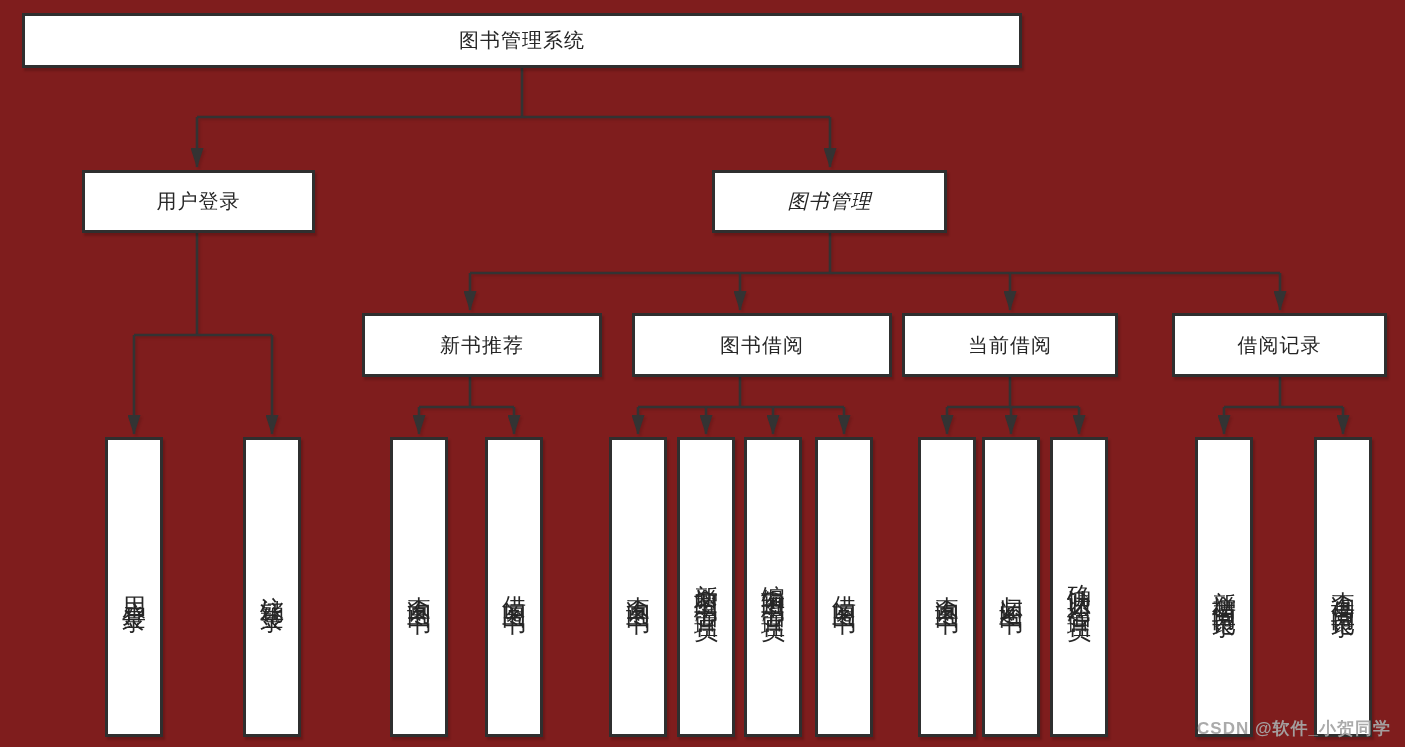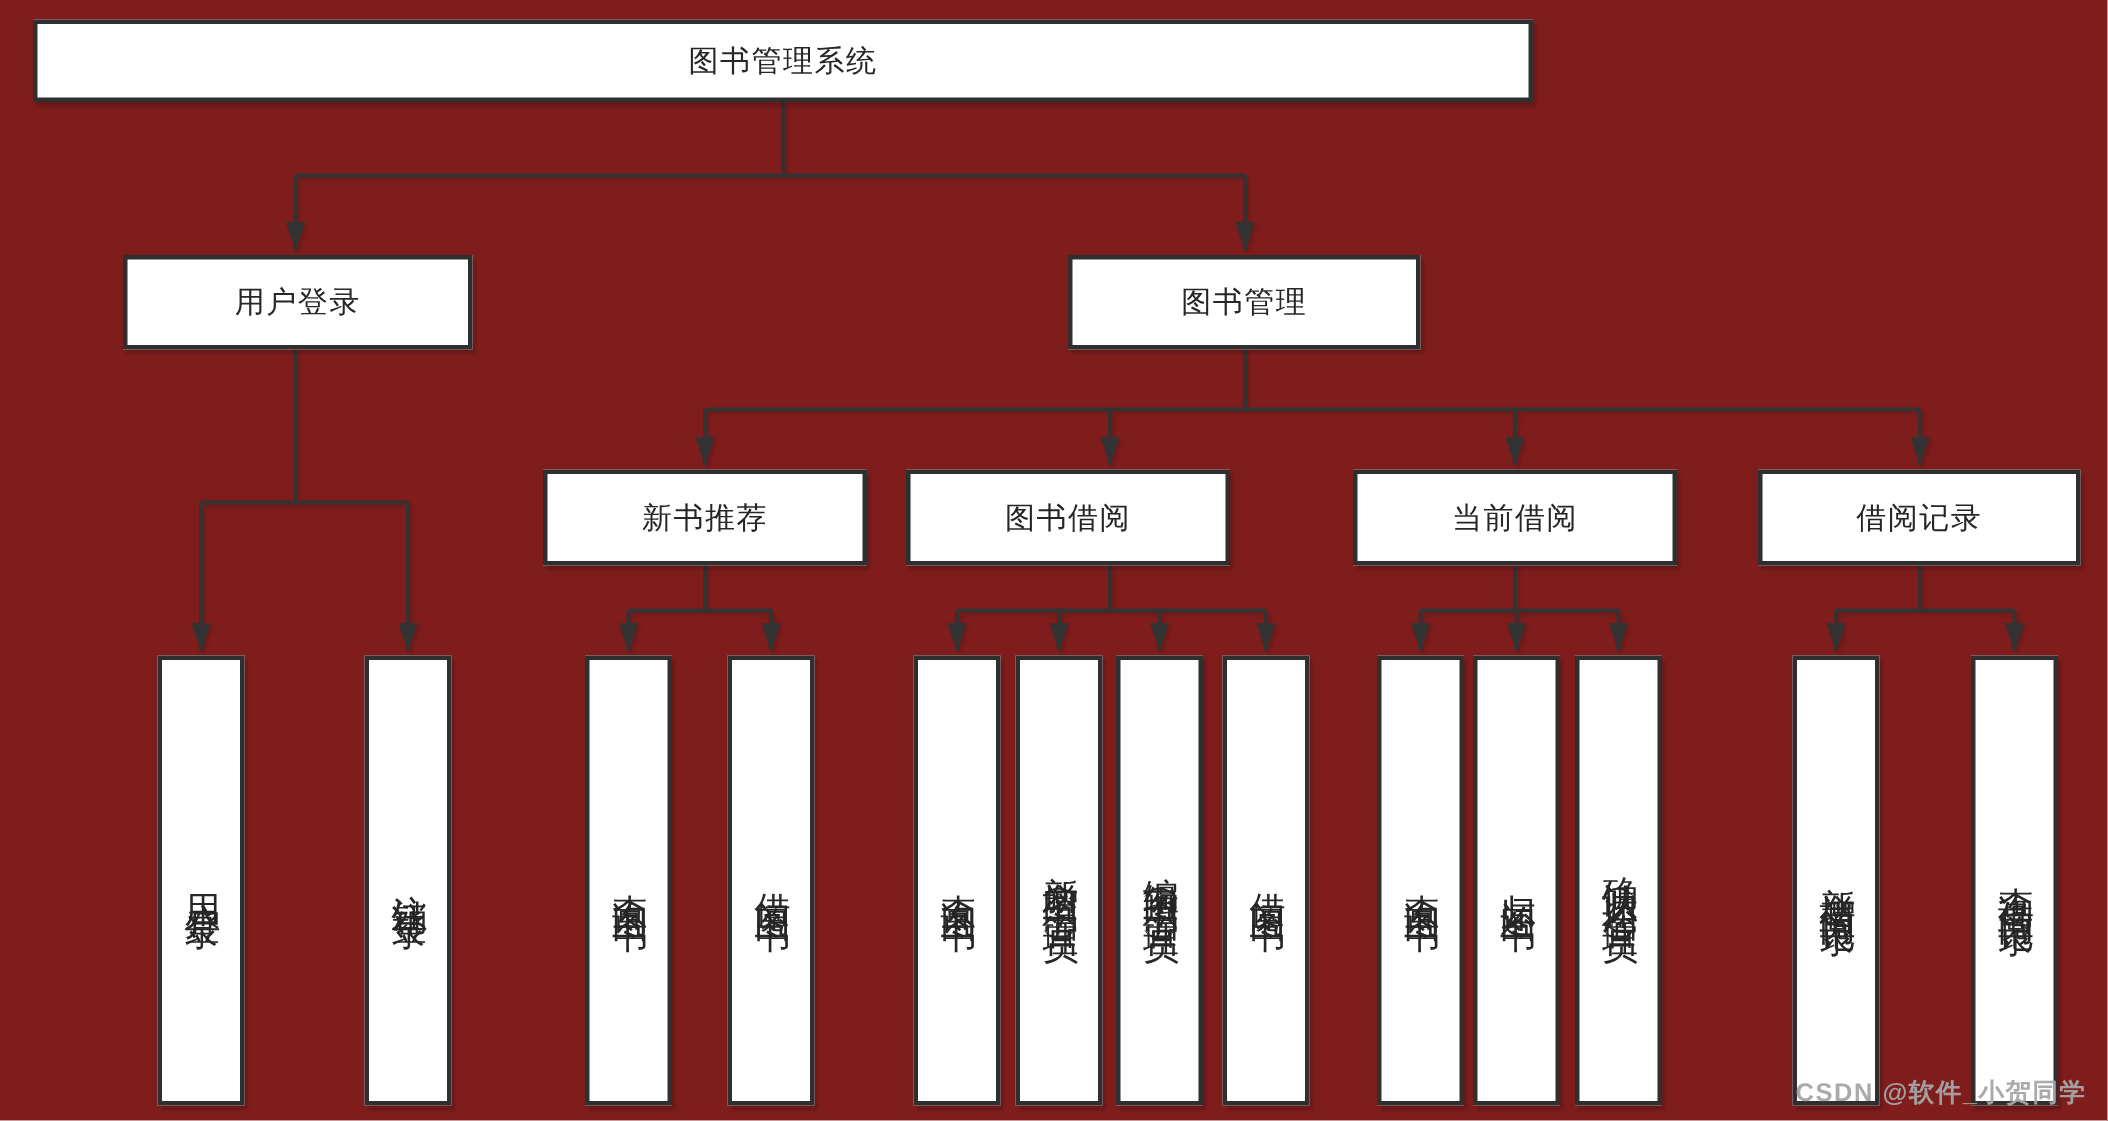--- a/index.html
+++ b/index.html
@@ -112,28 +112,28 @@
     </g>
   </svg>
 
   <div class="node" style="left:22px;top:13px;width:1000px;height:55px;">
     <span>图书管理系统</span>
   </div>
 
   <div class="node" style="left:82px;top:170px;width:233px;height:63px;">
     <span>用户登录</span>
   </div>
-  <div class="node" style="left:712px;top:170px;width:235px;height:63px;">
+  <div class="node" style="left:712px;top:170px;width:235px;height:63px;font-style:italic;">
     <span>图书管理</span>
   </div>
 
-  <div class="node" style="left:362px;top:313px;width:216px;height:64px;text-align:center;">
+  <div class="node" style="left:362px;top:313px;width:240px;height:64px;text-align:center;">
     <span>新书推荐</span>
   </div>
-  <div class="node" style="left:604px;top:313px;width:216px;height:64px;">
+  <div class="node" style="left:632px;top:313px;width:260px;height:64px;">
     <span>图书借阅</span>
   </div>
   <div class="node" style="left:902px;top:313px;width:216px;height:64px;">
     <span>当前借阅</span>
   </div>
   <div class="node" style="left:1172px;top:313px;width:215px;height:64px;">
     <span>借阅记录</span>
   </div>
 
   <div class="vnode" style="left:105px;">

